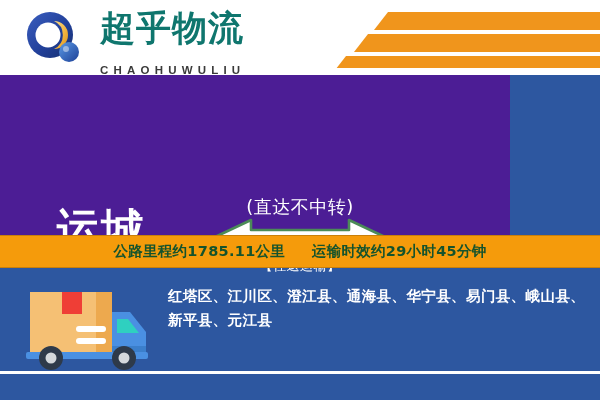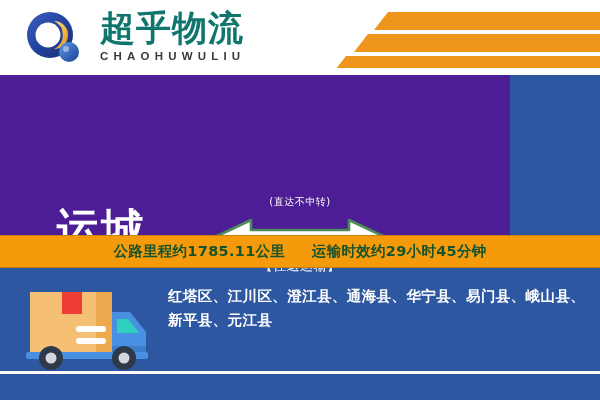--- a/index.html
+++ b/index.html
@@ -15,40 +15,40 @@
   .header{position:absolute;left:0;top:0;width:600px;height:75px;background:#ffffff;}
   .logo-mark{position:absolute;left:24px;top:11px;width:62px;height:54px;}
   .logo-text{position:absolute;left:100px;top:8px;}
   .brand-cn{
     font-family:"DejaVu Sans","Liberation Sans",sans-serif;
     font-size:35px;font-weight:bold;color:#0f766e;
     letter-spacing:1px;line-height:40px;white-space:nowrap;
   }
   .brand-en{
     font-size:11.5px;font-weight:bold;color:#3a3a3a;
-    letter-spacing:5.2px;line-height:14px;margin-top:1px;white-space:nowrap;
+    letter-spacing:5.2px;line-height:14px;margin-top:15px;white-space:nowrap;
   }
   .stripes{position:absolute;right:0;top:8px;width:320px;height:60px;}
 
   
   .main{position:absolute;left:0;top:75px;width:510px;height:160px;background:#4c1d95;}
   .city{
     position:absolute;top:128px;
     font-family:"DejaVu Sans","Liberation Sans",sans-serif;
     font-size:43px;font-weight:bold;color:#ffffff;
     letter-spacing:2px;line-height:52px;white-space:nowrap;
   }
   .city-from{left:56px;}
   .city-to{left:392px;}
 
   .arrow-block{position:absolute;left:225px;top:120px;width:150px;height:90px;}
   .arrow-label-top{
     position:absolute;left:0;top:0;width:150px;text-align:center;
     font-family:"DejaVu Sans","Liberation Sans",sans-serif;
-    font-size:10px;color:#ffffff;white-space:nowrap;letter-spacing:0.5px;
+    font-size:18px;color:#ffffff;white-space:nowrap;letter-spacing:0.5px;
   }
   .arrow-svg{position:absolute;left:-14px;top:21px;}
   .arrow-label-bottom{
     position:absolute;left:0;top:62px;width:150px;text-align:center;
     font-family:"DejaVu Sans","Liberation Sans",sans-serif;
     font-size:13px;color:#ffffff;white-space:nowrap;letter-spacing:0.5px;
   }
 
   
   .infobar{

